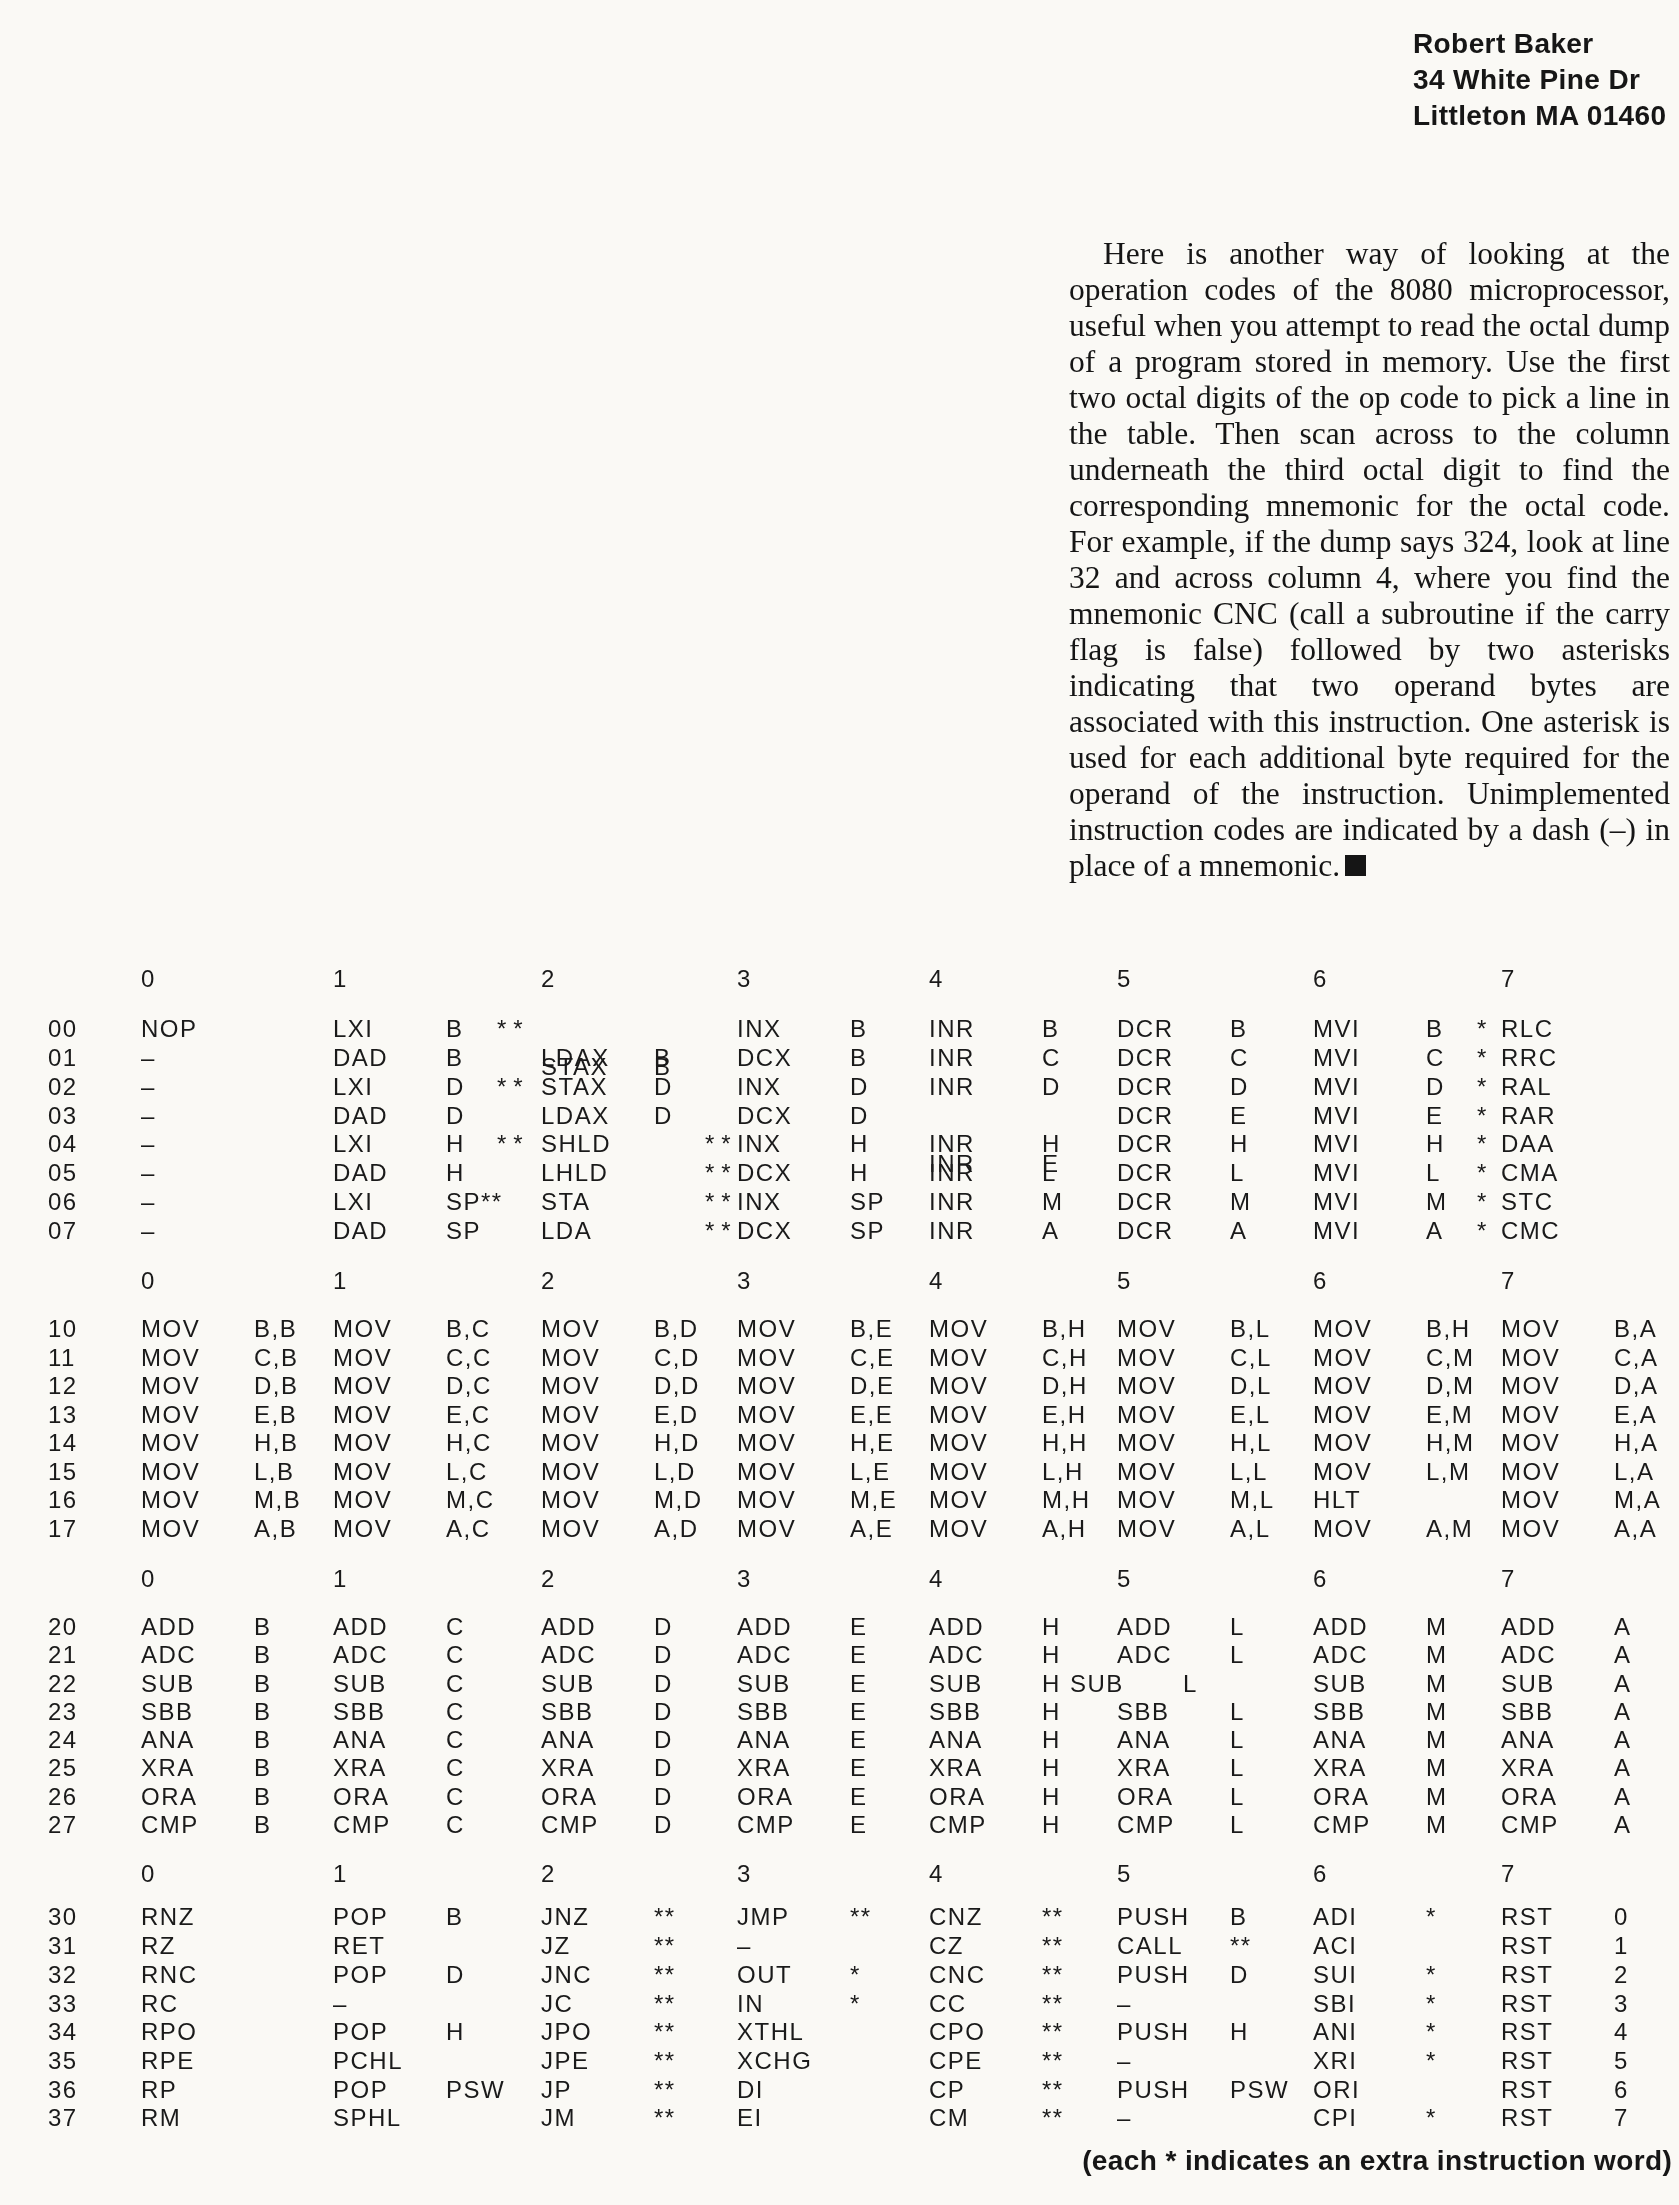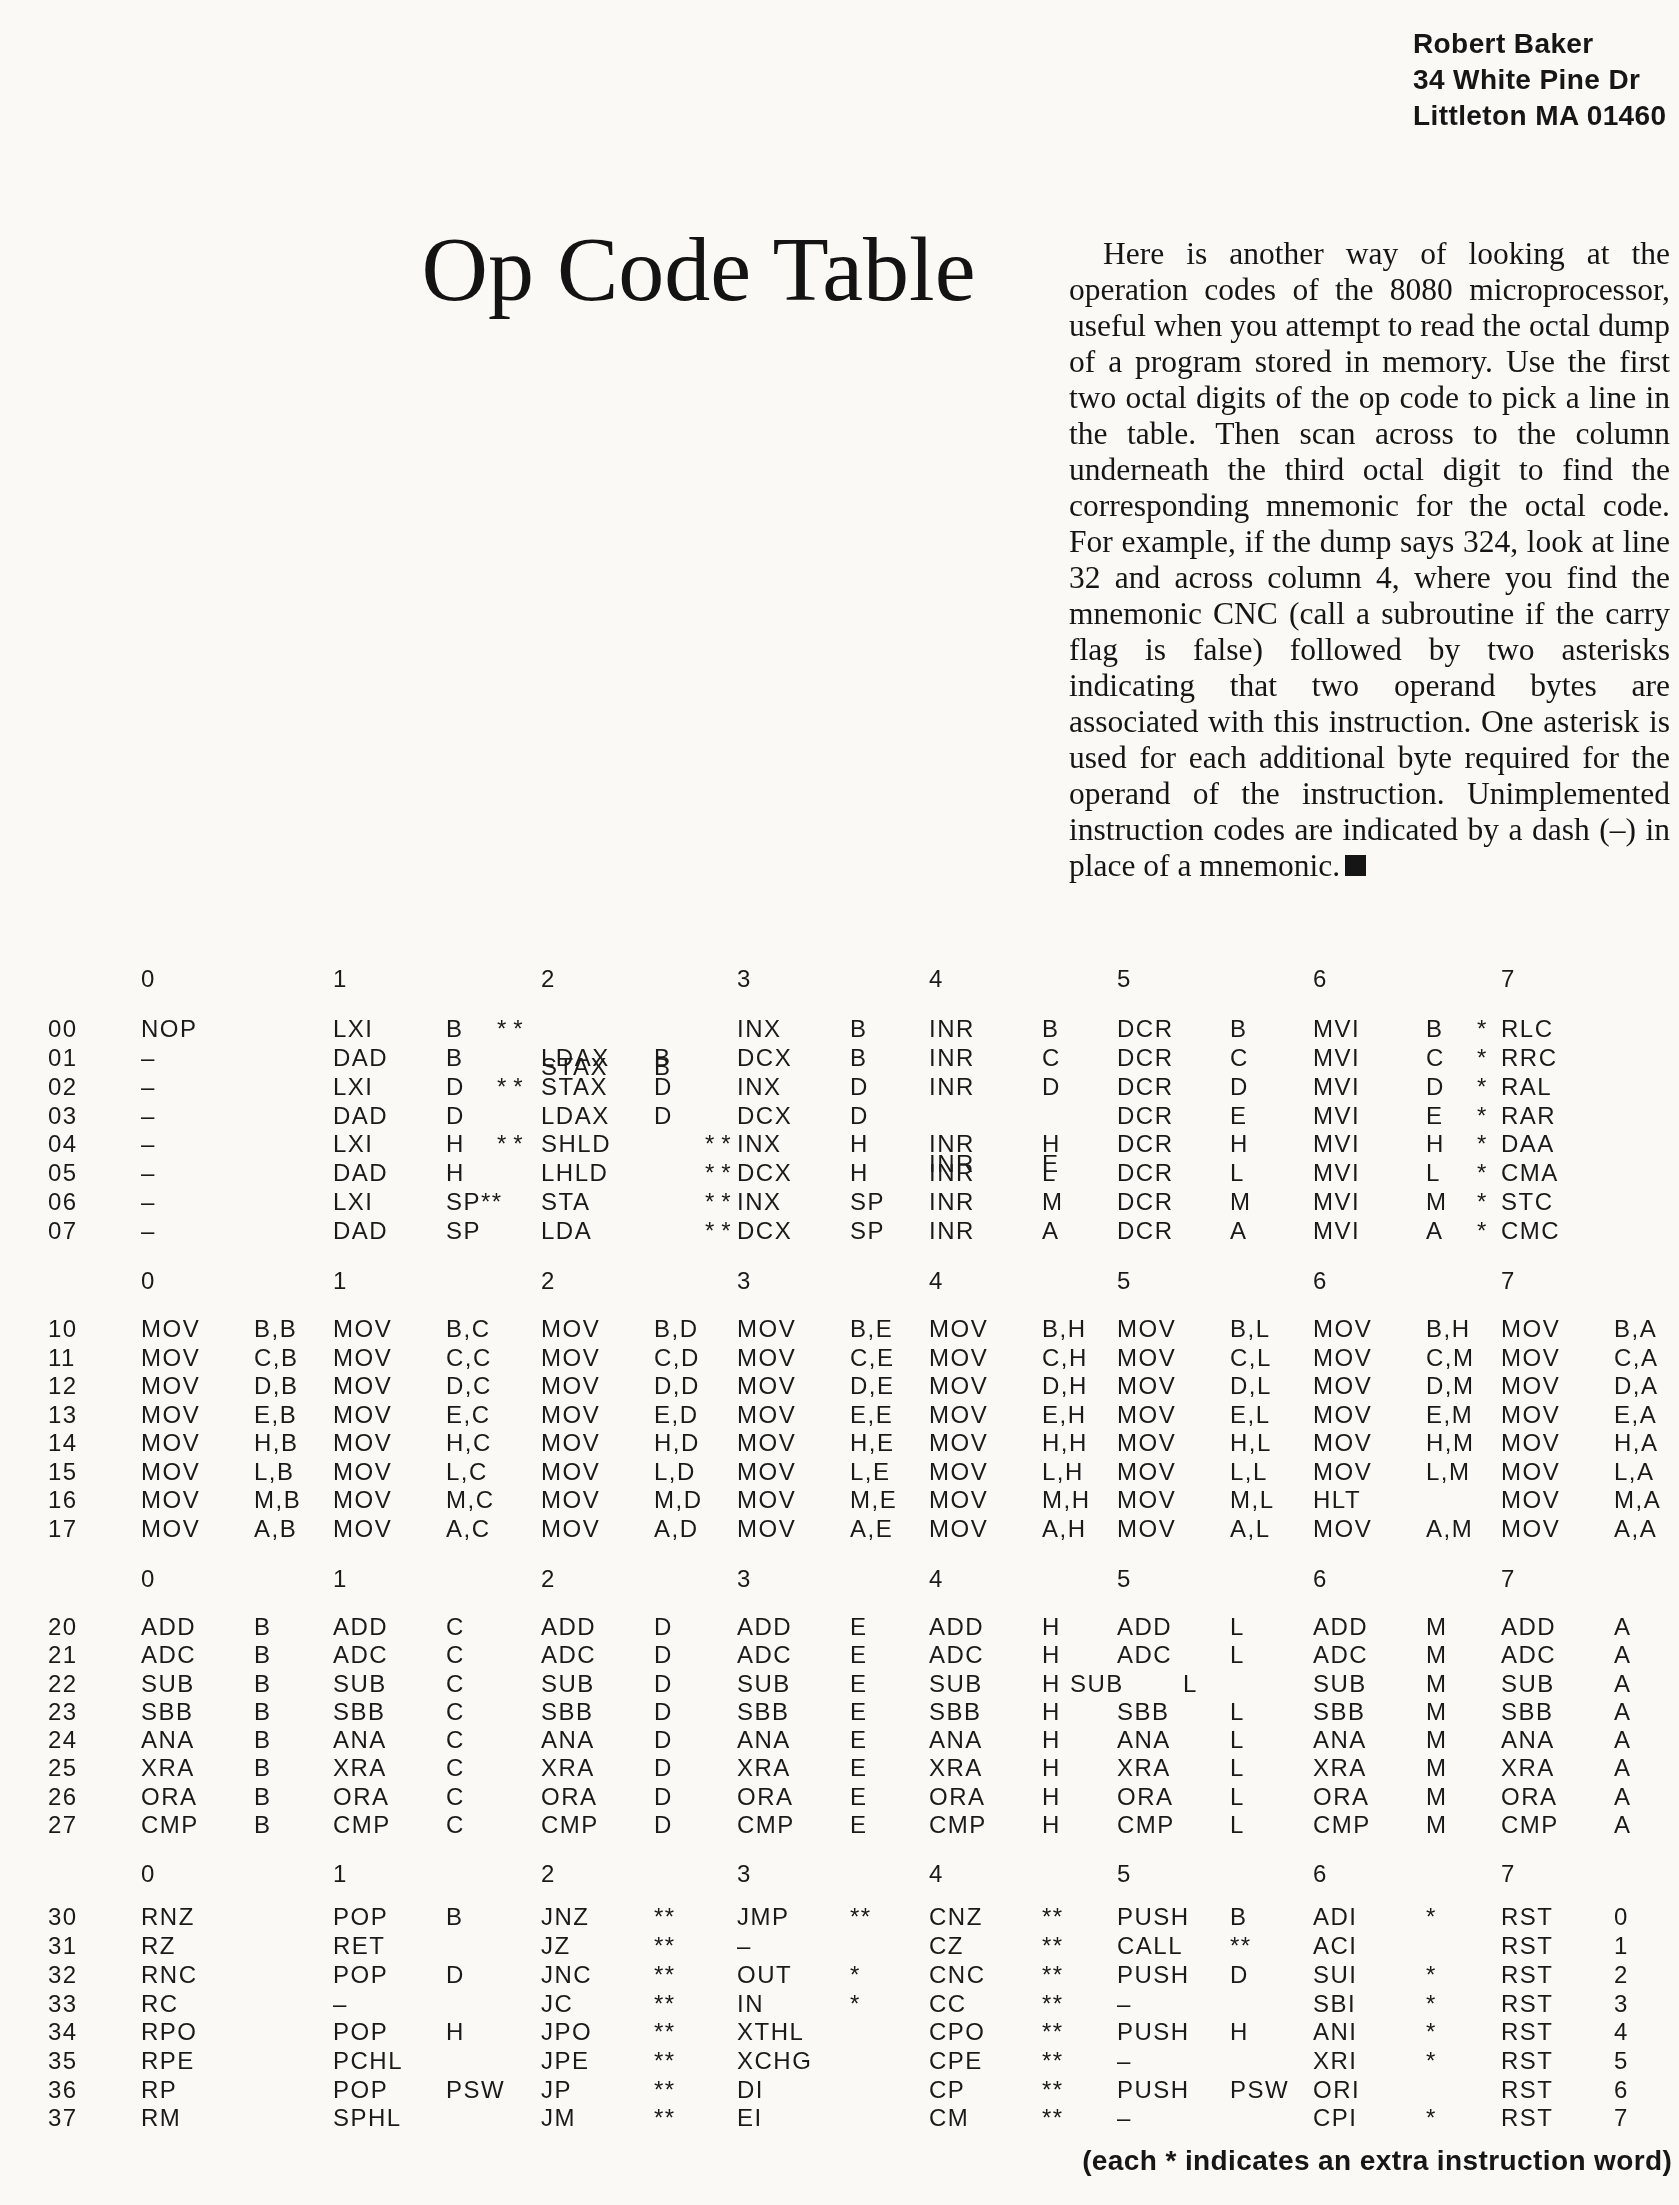--- a/index.html
+++ b/index.html
@@ -57,21 +57,20 @@
 </head>
 <body>
 
 <div class="addr">
   <div>Robert Baker</div>
   <div>34 White Pine Dr</div>
   <div>Littleton MA 01460</div>
 </div>
 
 <div class="title">
-  <span>Op Code Table</span>
 </div>
 
 <p class="intro"><span>Here is another way of looking at the operation codes of the 8080 microprocessor, useful when you attempt to read the octal dump of a program stored in memory. Use the first two octal digits of the op code to pick a line in the table. Then scan across to the column underneath the third octal digit to find the corresponding mnemonic for the octal code. For example, if the dump says 324, look at line 32 and across column 4, where you find the mnemonic CNC (call a subroutine if the carry flag is false) followed by two asterisks indicating that two operand bytes are associated with this instruction. One asterisk is used for each additional byte required for the operand of the instruction. Unimplemented instruction codes are indicated by a dash (–) in place of a mnemonic.</span><span class="endmark"></span></p>
 
 <div id="table-root">
     <div class="t-hdrrow" style="top: 965px;">
       <span class="t-hdr" style="left: 141px;">0</span>
       <span class="t-hdr" style="left: 333px;">1</span>
       <span class="t-hdr" style="left: 541px;">2</span>
       <span class="t-hdr" style="left: 737px;">3</span>

